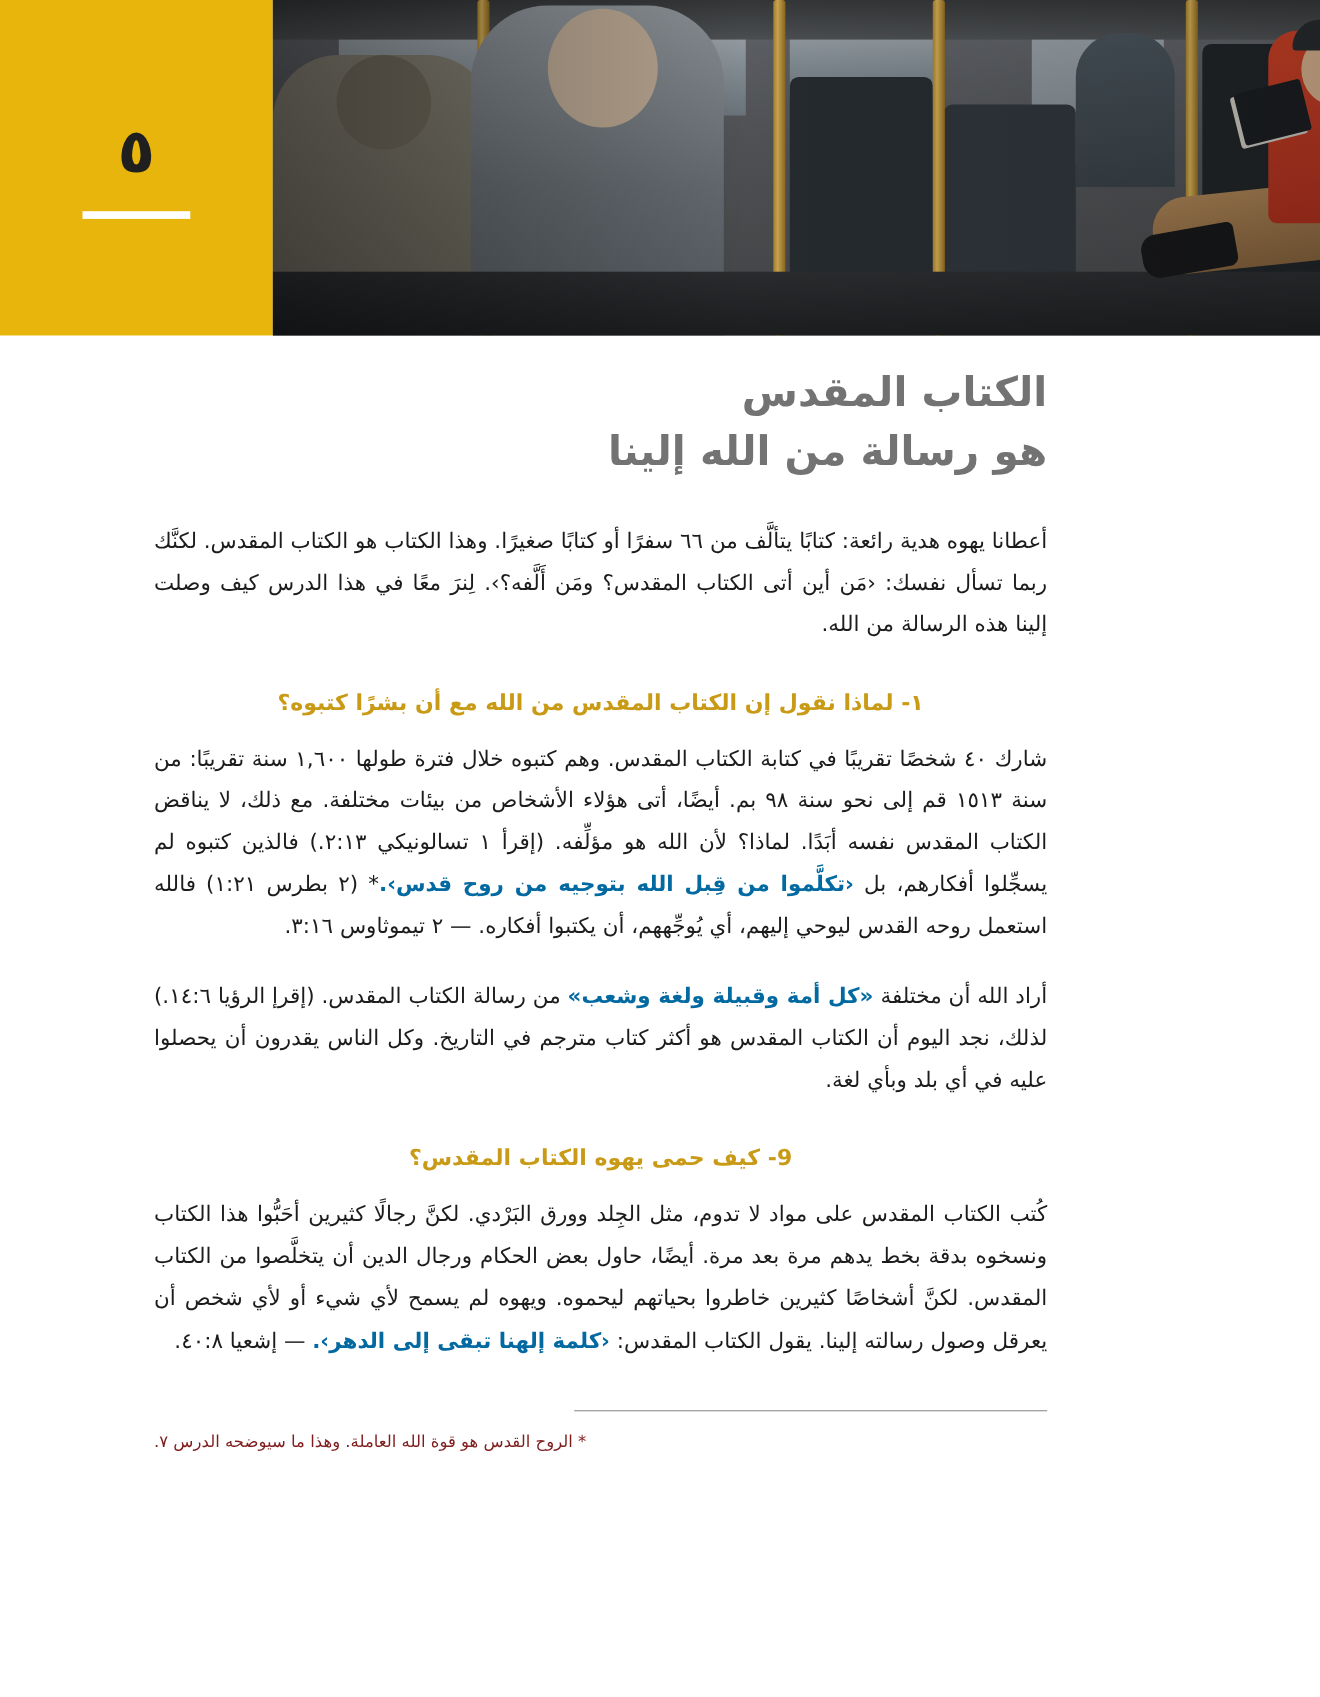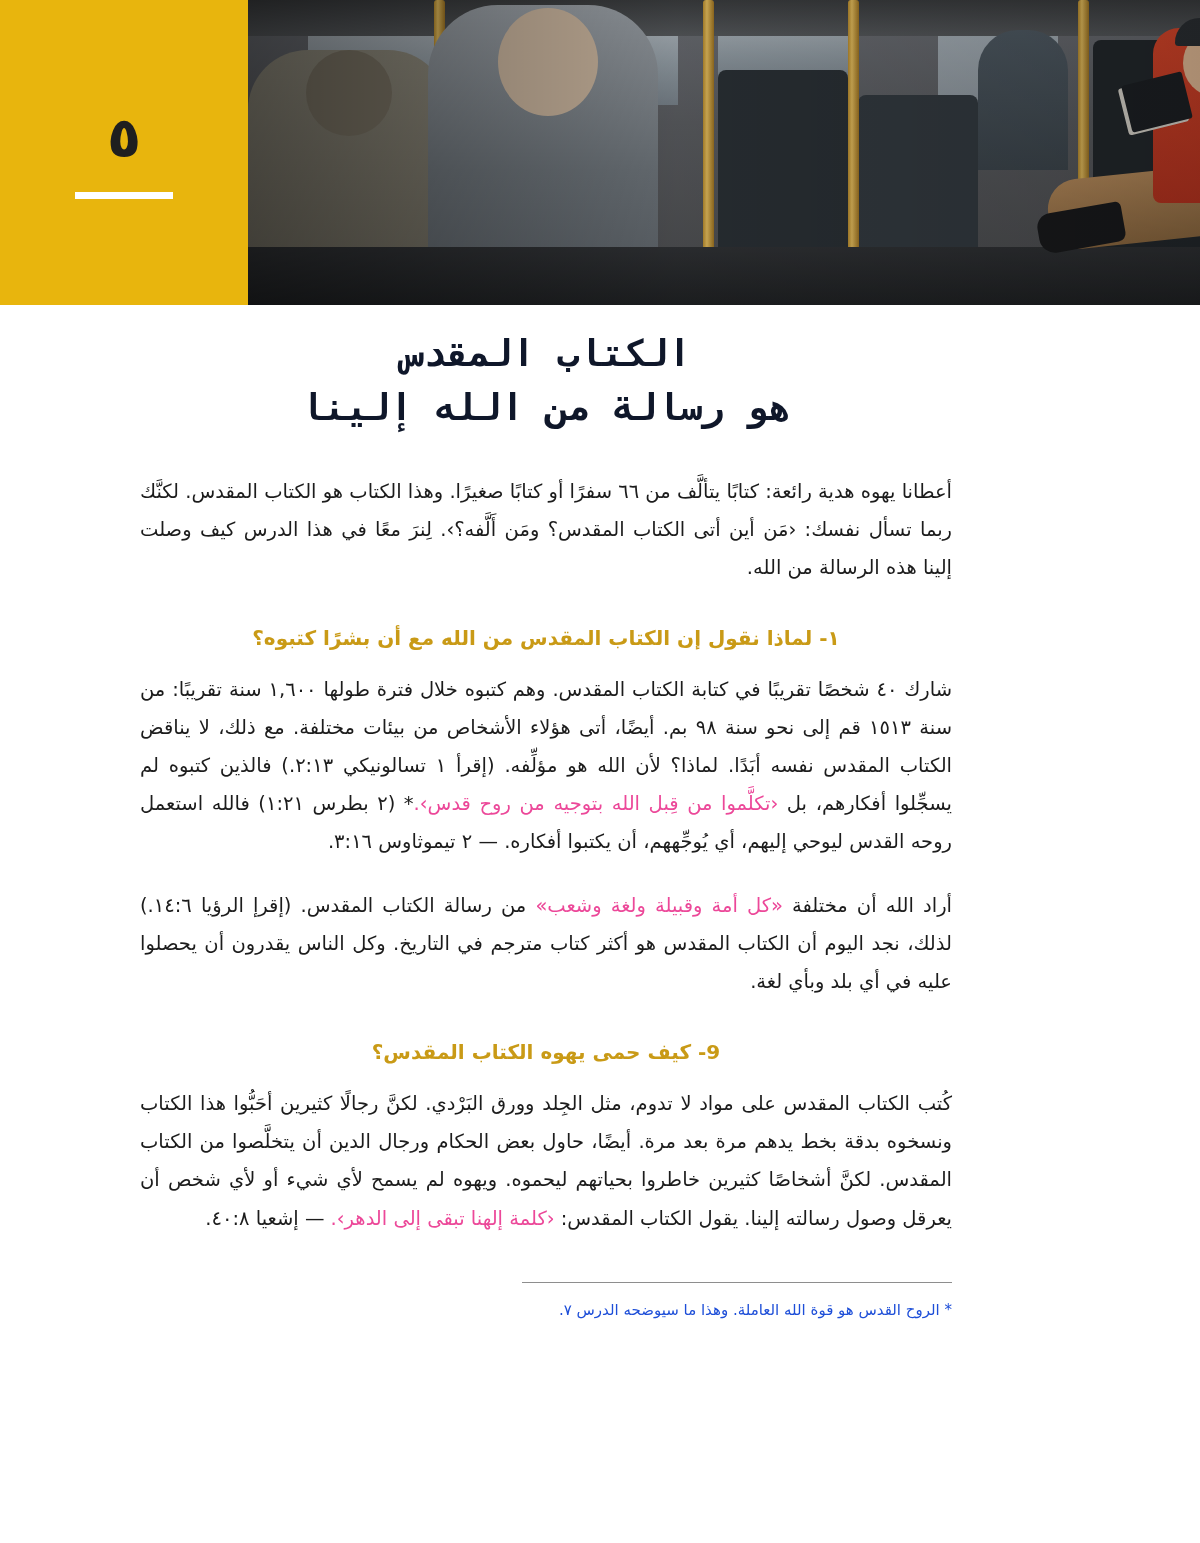--- a/index.html
+++ b/index.html
@@ -178,55 +178,54 @@
     top: 330px;
     right: 248px;
     width: 812px;
     text-align: justify;
   }
   h1.title {
     margin: 0 0 36px 0;
     font-size: 37px;
     line-height: 1.45;
     font-weight: 700;
-    text-align: center;
-    color: #0f172a;
+    text-align: right;
+    color: #737373;
     letter-spacing: 0;
-    font-family: Liberation Mono, monospace;
   }
   h1.title .l2 { display: block; }
 
   p.body {
     margin: 0 0 26px 0;
     font-size: 19.5px;
     line-height: 1.95;
     color: #1c1c1c;
   }
   h2.qhead {
     margin: 34px 0 16px 0;
     font-size: 20px;
     line-height: 1.7;
     font-weight: 700;
     color: #c99a16;
     text-align: center;
   }
-  .bold { font-weight: 400; color: #ec4899; }
+  .bold { font-weight: 700; color: #0369a1; }
 
   hr.fn-rule {
     width: 430px;
     margin: 44px 0 14px auto;
     border: none;
     border-top: 1px solid #8e8e8e;
   }
   p.footnote {
     margin: 0;
     font-size: 15px;
     line-height: 1.8;
-    color: #1d4ed8;
-    text-align: right;
+    color: #7f1d1d;
+    text-align: left;
   }
 </style>
 </head>
 <body>
 
 <div class="header-band">
 
   <div class="lesson-badge">
     <div class="lesson-number">٥</div>
     <div class="lesson-rule"></div>

